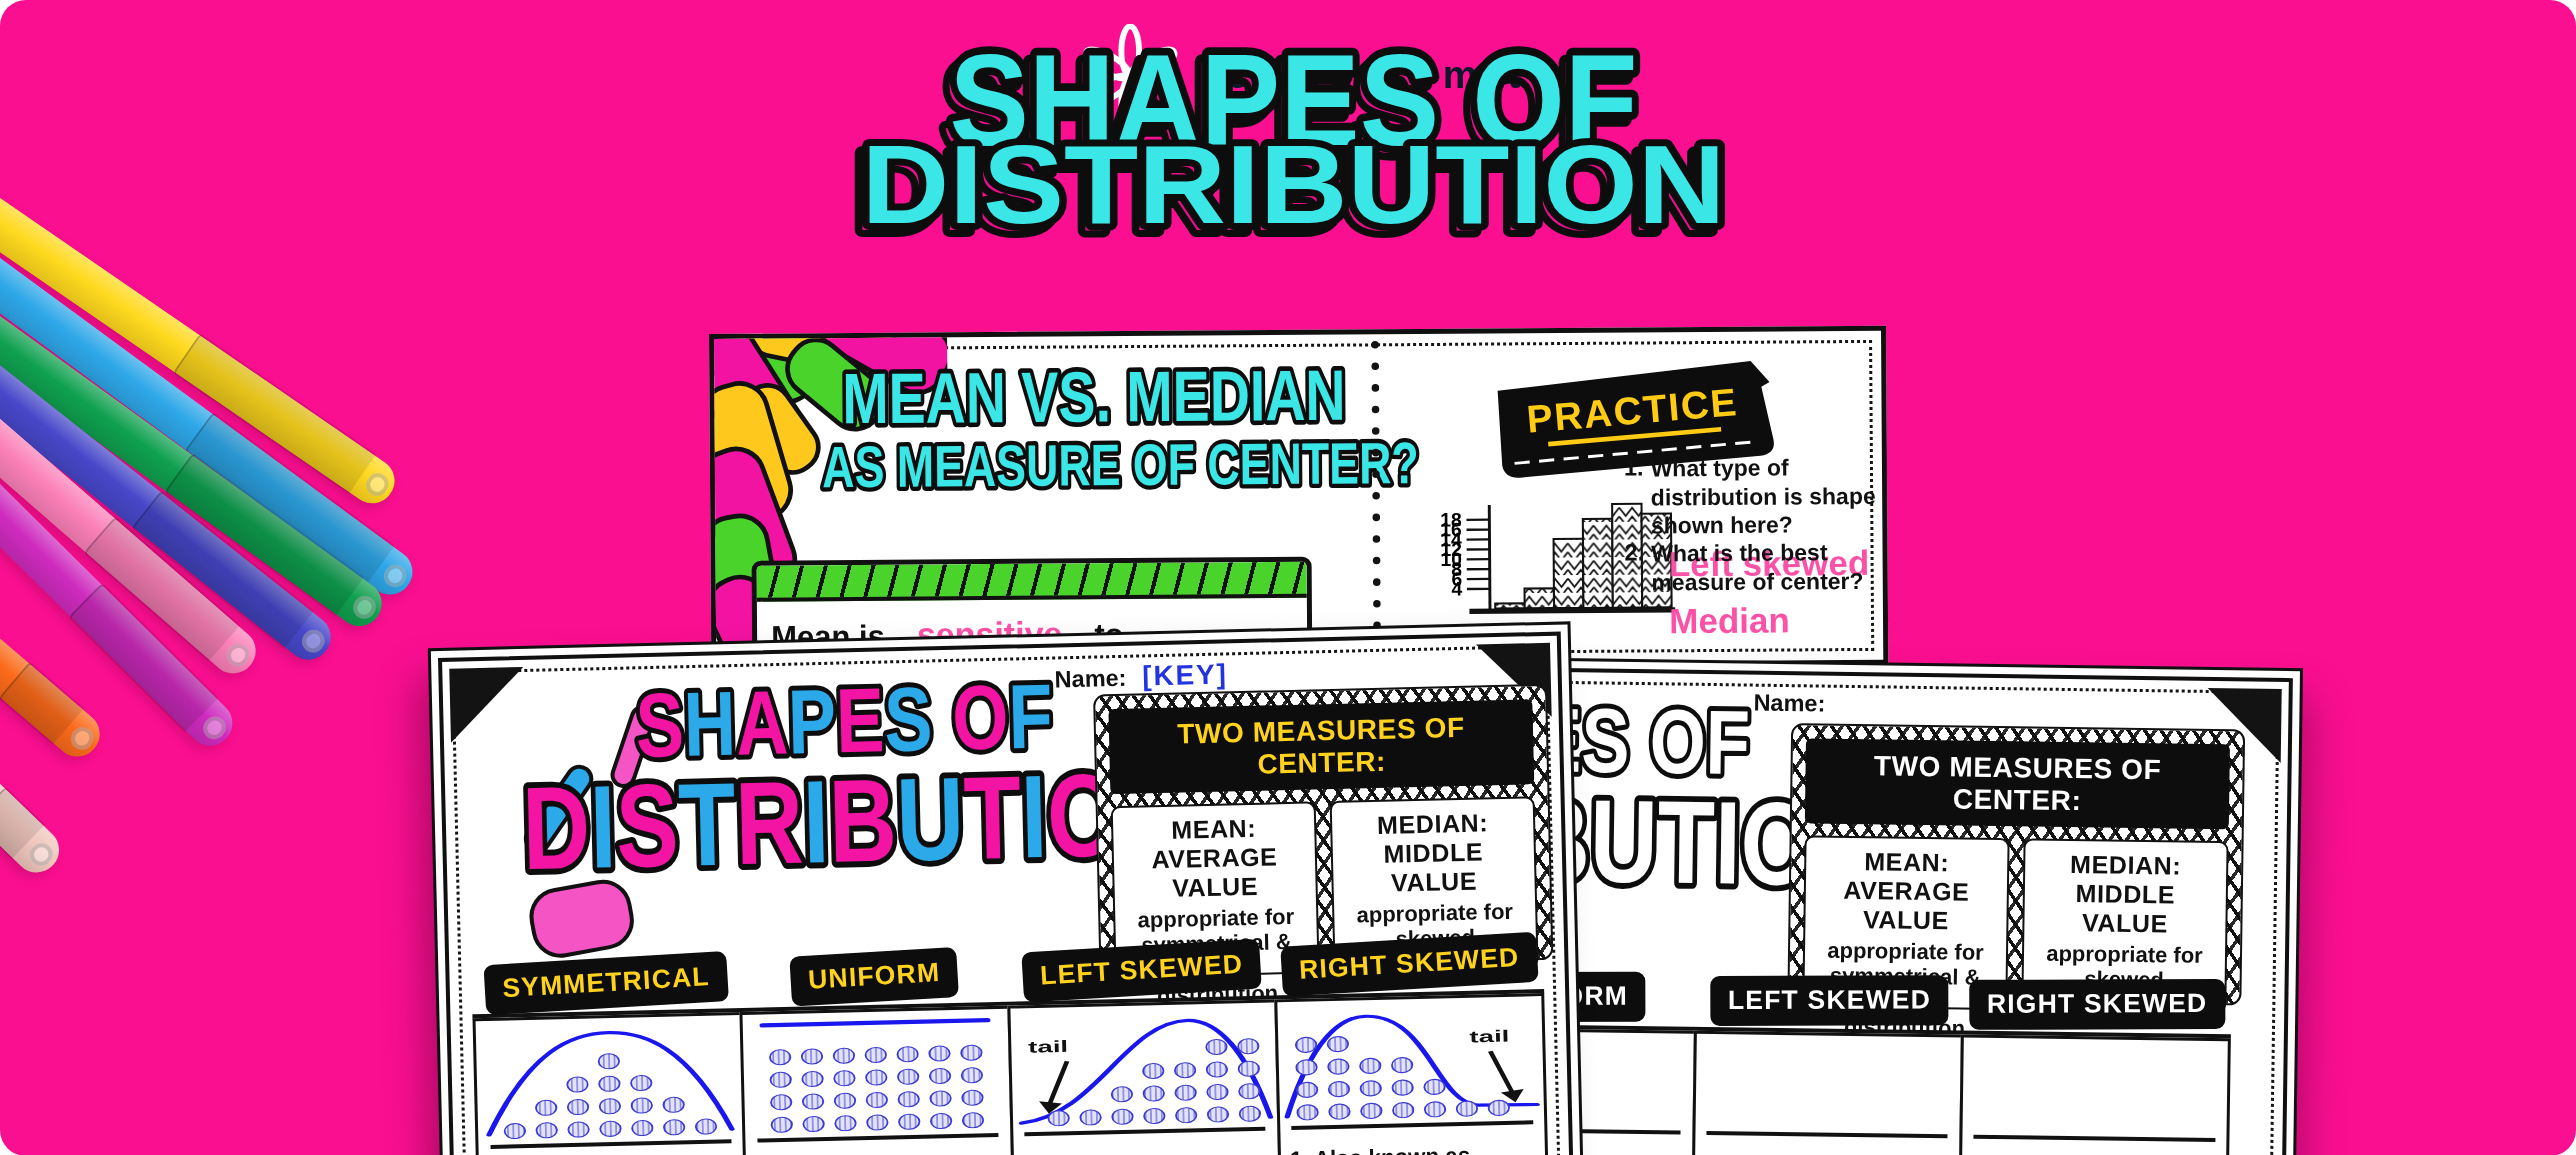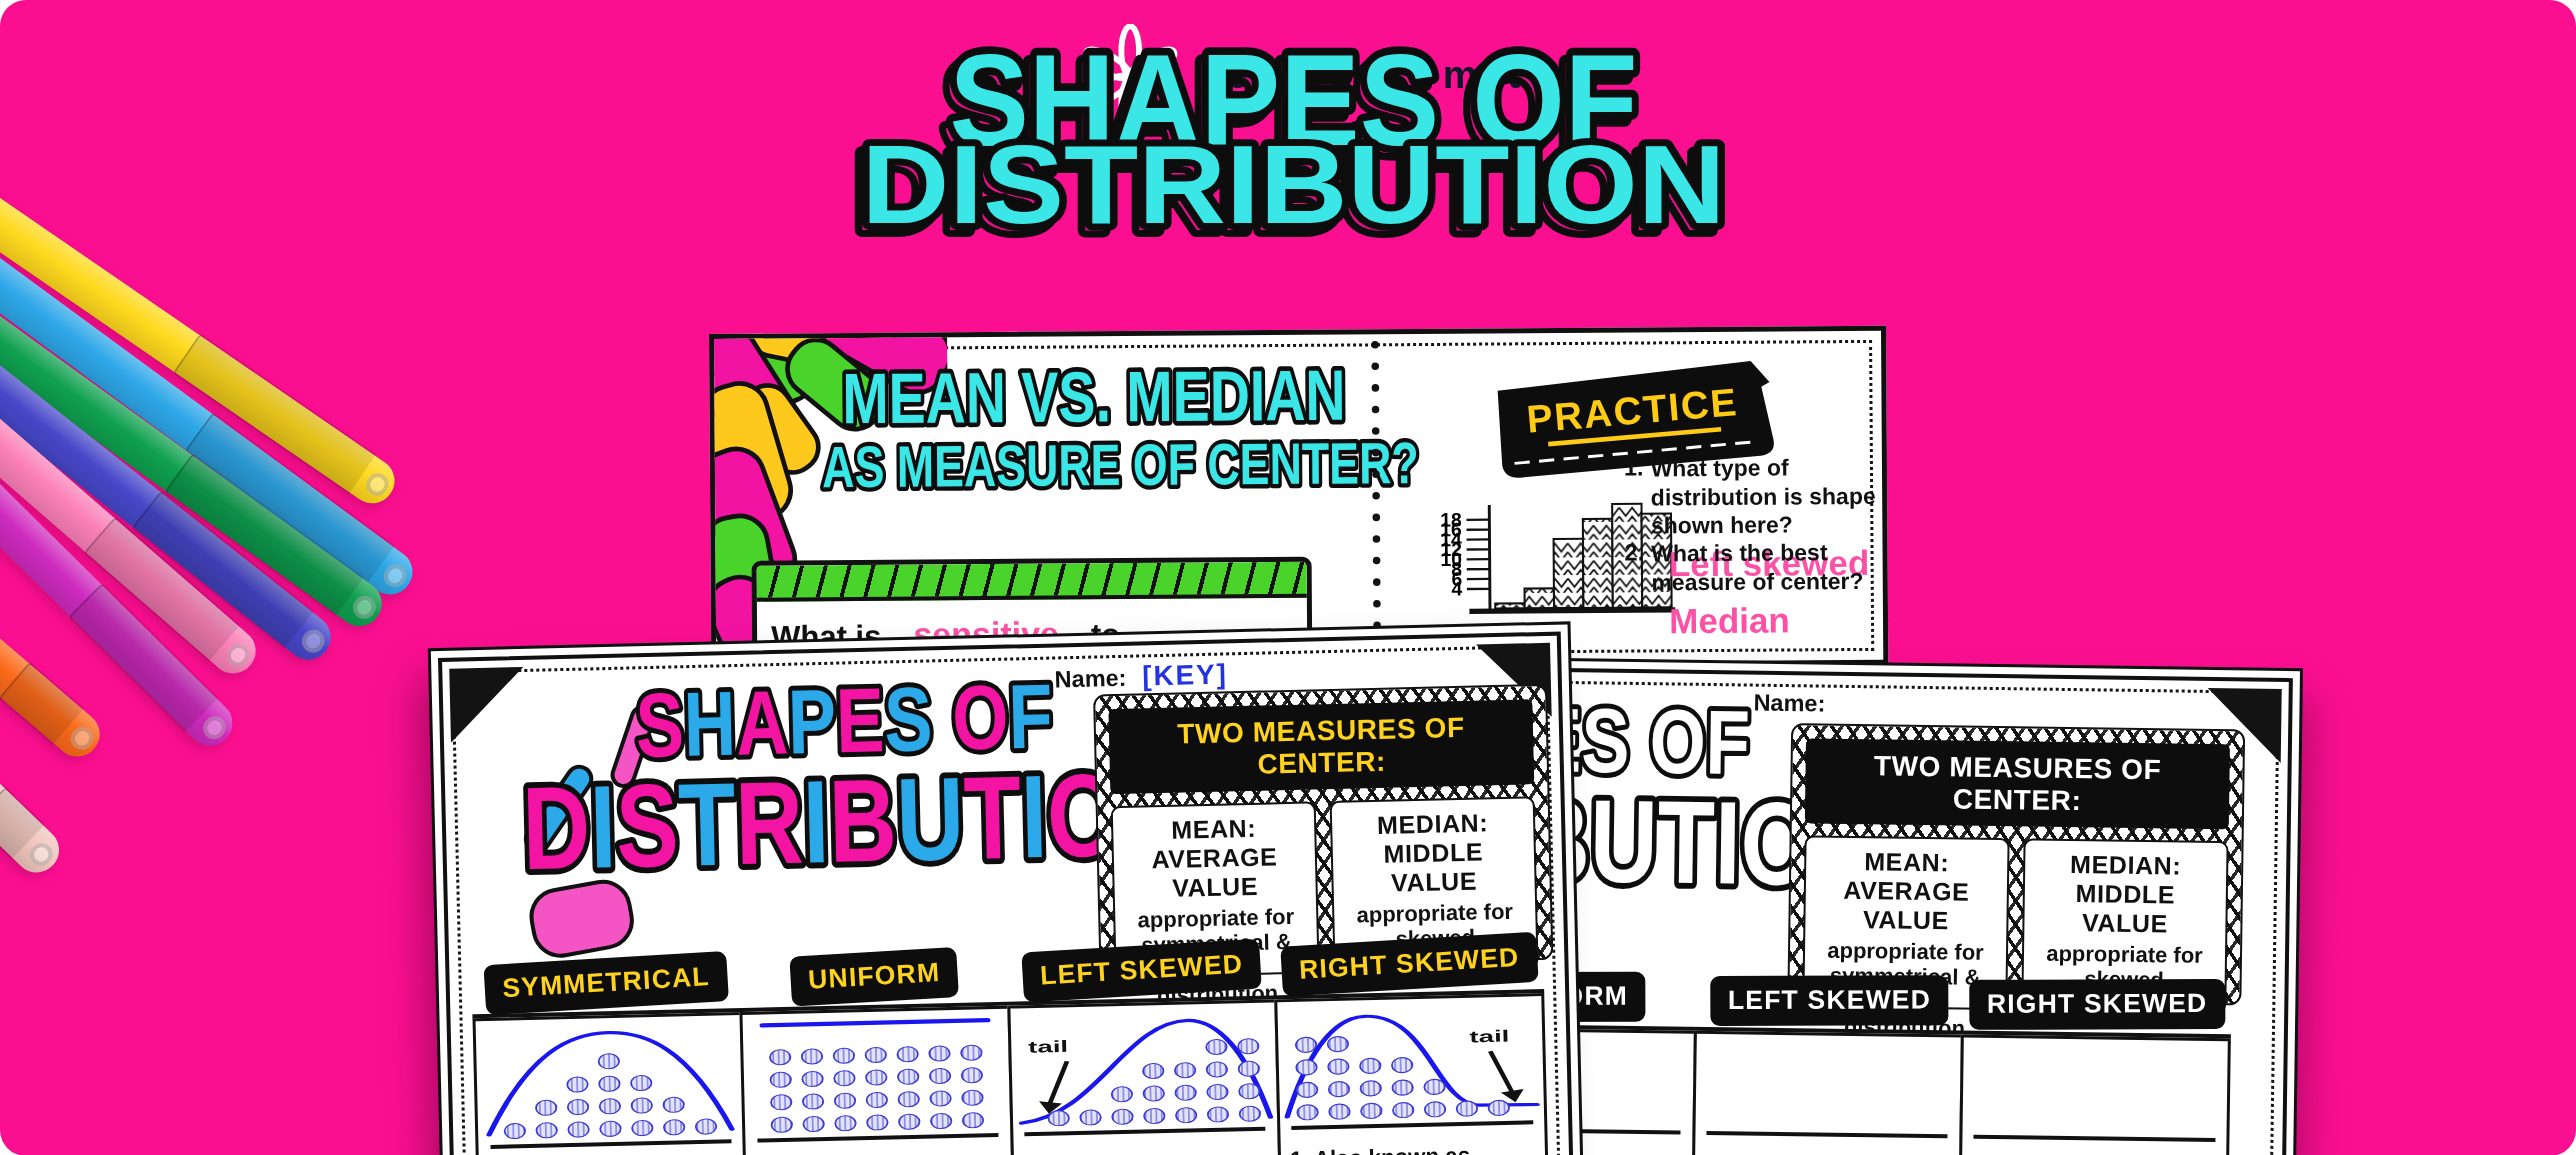--- a/index.html
+++ b/index.html
@@ -231,21 +231,21 @@
       <span class="qnum">2.</span>
       <div>
         <div class="qtext">What is the best measure of center?</div>
         <div class="qans">Median</div>
       </div>
     </div>
 
     <div class="meanbox">
       <div class="greenbar"></div>
       <div class="meanline">
-        <span>What is</span>
+        <span>Mean is</span>
         <span class="fill-pink">sensitive</span>
         <span>to</span>
       </div>
     </div>
   </section>
 
   <svg class="hero" width="747" height="124" style="left:920px;top:42px" viewBox="0 0 1270 210">
     <text class="shadow" x="623" y="187" font-size="220" stroke-width="26" textLength="1170" lengthAdjust="spacingAndGlyphs">SHAPES OF</text>
     <text class="front" x="635" y="175" font-size="220" stroke-width="26" textLength="1170" lengthAdjust="spacingAndGlyphs">SHAPES OF</text>
   </svg>

